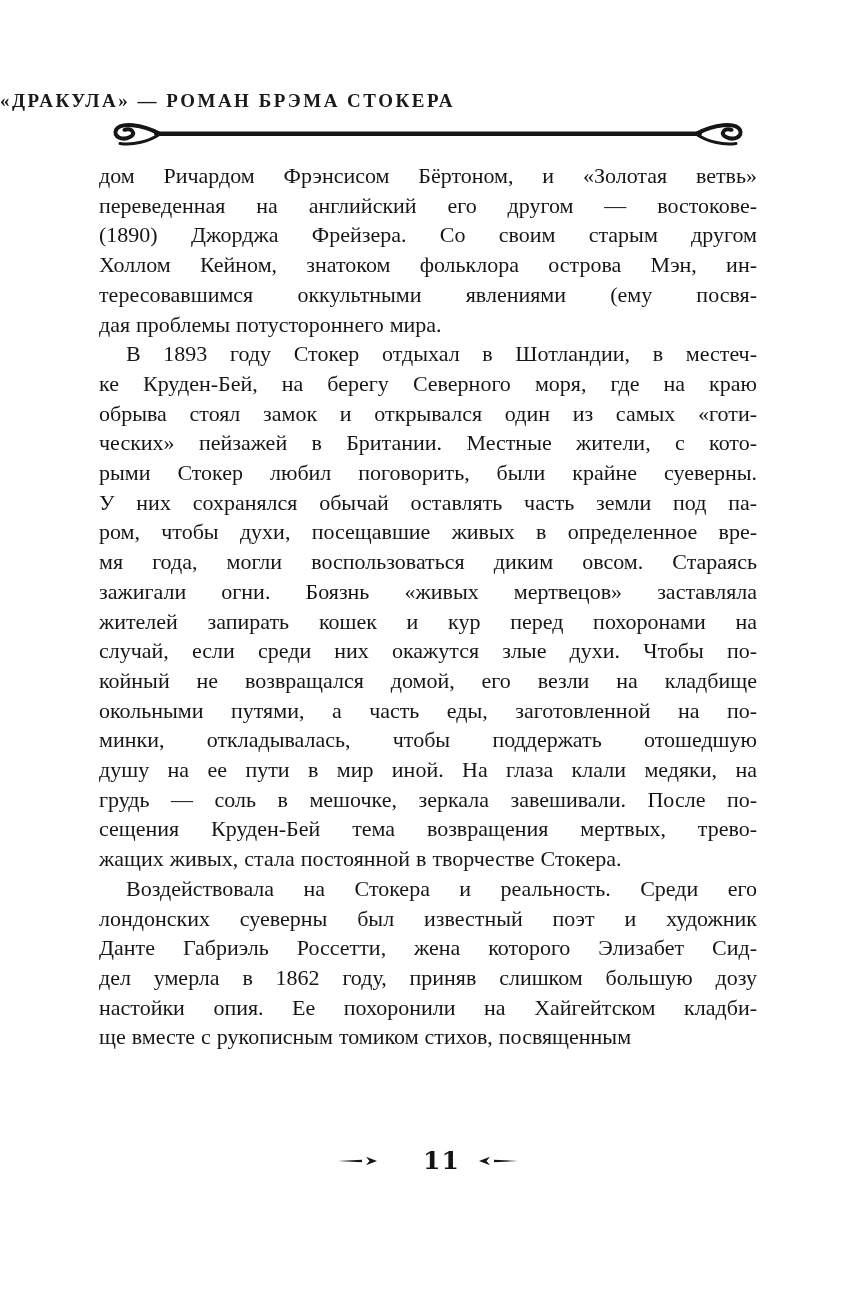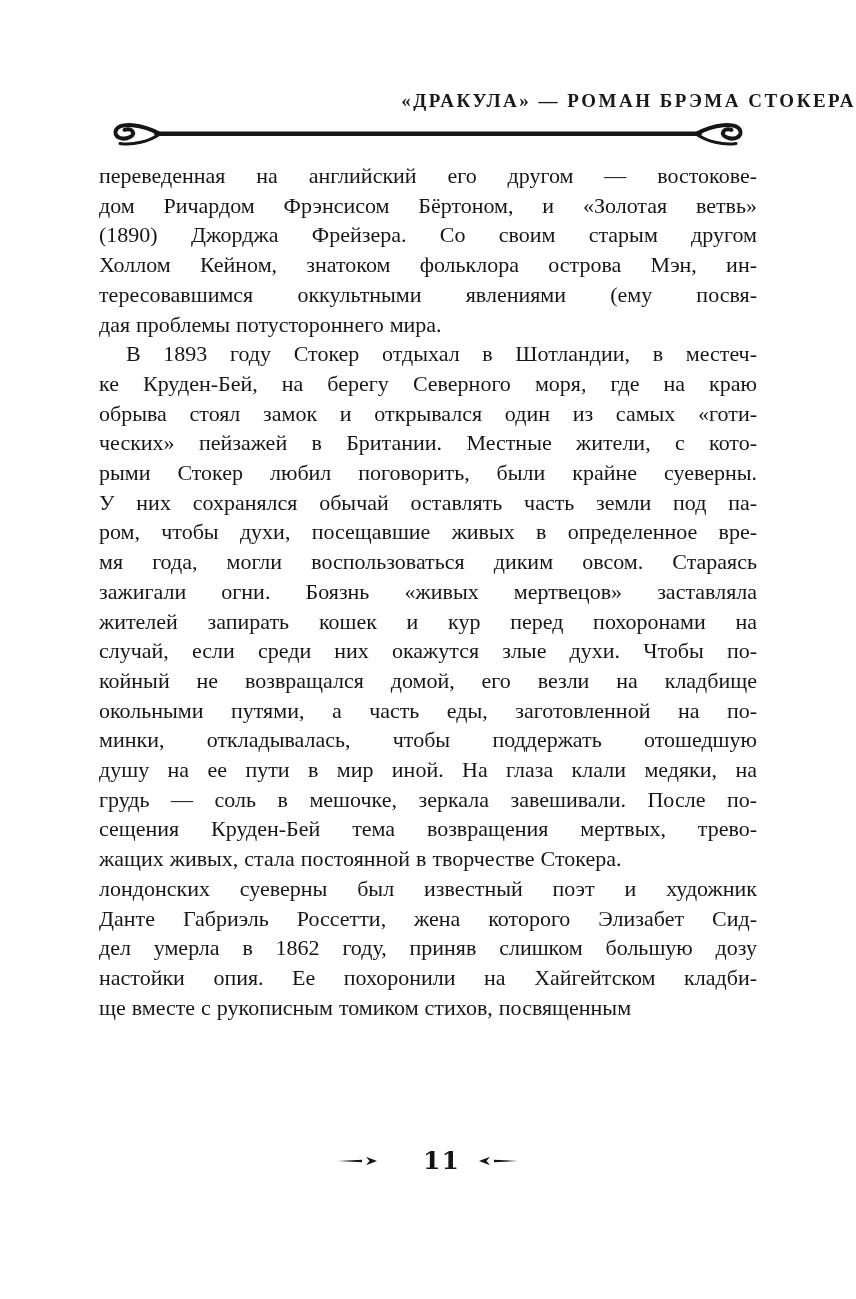--- a/index.html
+++ b/index.html
@@ -13,21 +13,21 @@
     height: 1299px;
     margin: 0 auto;
     background: #ffffff;
     color: #161616;
     font-family: "Liberation Serif", "DejaVu Serif", serif;
     overflow: hidden;
     box-sizing: border-box;
     padding-top: 90px;
   }
   .running-head {
-    text-align: right;
+    text-align: left;
     font-size: 19px;
     font-weight: 700;
     letter-spacing: 2.5px;
     color: #1a1a1a;
     white-space: nowrap;
   }
   .head-ornament {
     display: block;
     margin: 9px auto 0 auto;
     width: 640px;
@@ -91,22 +91,22 @@
       <path d="M52 13 C 41 20.5, 25 24.5, 12 22.5" stroke-width="3"></path>
     </g>
     <g fill="none" stroke="#161616" stroke-linecap="round" transform="translate(640,0) scale(-1,1)">
       <path d="M52 13 C 34 3, 12 1, 8 9 C 5 15.5, 14 20, 22 16 C 28.5 12.8, 24 6.5, 16.5 8.8" stroke-width="4"></path>
       <path d="M52 13 C 41 20.5, 25 24.5, 12 22.5" stroke-width="3"></path>
     </g>
   </svg>
 
   <div class="text-block">
       <div class="paragraph">
+        <div class="line">дом Ричардом Фрэнсисом Бёртоном, и «Золотая ветвь»</div>
         <div class="line">переведенная на английский его другом — востокове-</div>
-        <div class="line">дом Ричардом Фрэнсисом Бёртоном, и «Золотая ветвь»</div>
         <div class="line">(1890) Джорджа Фрейзера. Со своим старым другом</div>
         <div class="line">Холлом Кейном, знатоком фольклора острова Мэн, ин-</div>
         <div class="line">тересовавшимся оккультными явлениями (ему посвя-</div>
         <div class="line last">дая проблемы потустороннего мира.</div>
       </div>
       <div class="paragraph">
         <div class="line indent">В 1893 году Стокер отдыхал в Шотландии, в местеч-</div>
         <div class="line">ке Круден-Бей, на берегу Северного моря, где на краю</div>
         <div class="line">обрыва стоял замок и открывался один из самых «готи-</div>
         <div class="line">ческих» пейзажей в Британии. Местные жители, с кото-</div>
@@ -119,20 +119,21 @@
         <div class="line">случай, если среди них окажутся злые духи. Чтобы по-</div>
         <div class="line">койный не возвращался домой, его везли на кладбище</div>
         <div class="line">окольными путями, а часть еды, заготовленной на по-</div>
         <div class="line">минки, откладывалась, чтобы поддержать отошедшую</div>
         <div class="line">душу на ее пути в мир иной. На глаза клали медяки, на</div>
         <div class="line">грудь — соль в мешочке, зеркала завешивали. После по-</div>
         <div class="line">сещения Круден-Бей тема возвращения мертвых, трево-</div>
         <div class="line last">жащих живых, стала постоянной в творчестве Стокера.</div>
       </div>
       <div class="paragraph">
+        <div class="line indent">Воздействовала на Стокера и реальность. Среди его</div>
         <div class="line">лондонских суеверны был известный поэт и художник</div>
         <div class="line">Данте Габриэль Россетти, жена которого Элизабет Сид-</div>
         <div class="line">дел умерла в 1862 году, приняв слишком большую дозу</div>
         <div class="line">настойки опия. Ее похоронили на Хайгейтском кладби-</div>
         <div class="line last">ще вместе с рукописным томиком стихов, посвященным</div>
       </div>
     </div>
 
   <div class="footer">
     <svg class="pn-ornament" viewBox="0 0 44 14" xmlns="http://www.w3.org/2000/svg">

